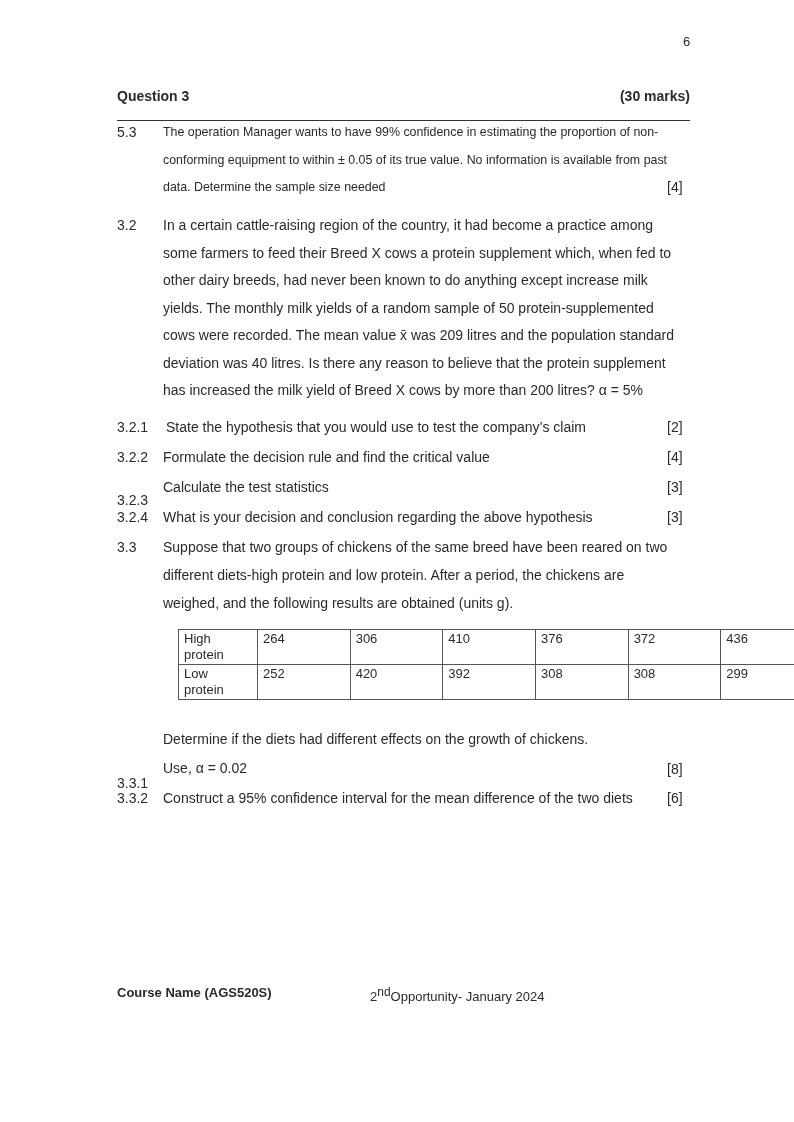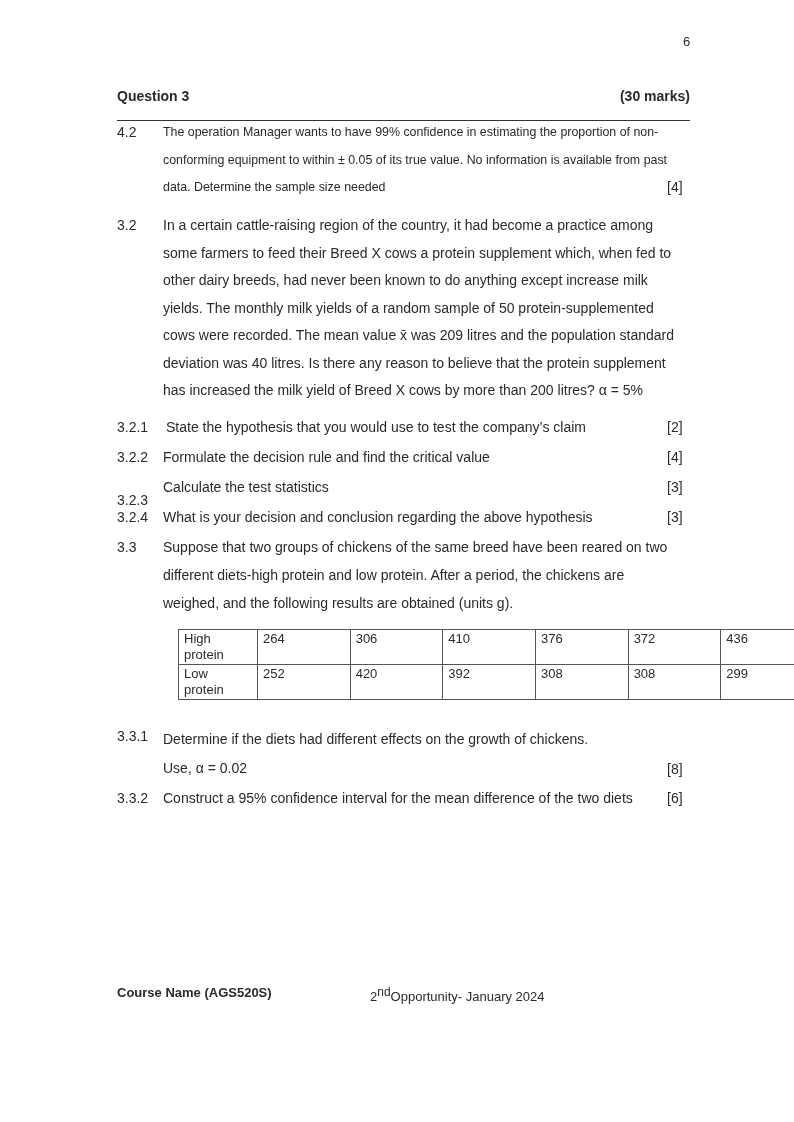--- a/index.html
+++ b/index.html
@@ -34,21 +34,21 @@
 </head>
 <body>
 
 <div class="abs page-num">6</div>
 
 <div class="abs q-header">
   <span>Question 3</span>
   <span>(30 marks)</span>
 </div>
 
-<div class="num" style="top:124px">4.2</div>
+<div class="num" style="top:124px">5.3</div>
 <div class="line small" style="top:125px">The operation Manager wants to have 99% confidence in estimating the proportion of non-</div>
 <div class="line small" style="top:153px">conforming equipment to within ± 0.05 of its true value. No information is available from past</div>
 <div class="line small" style="top:180px">data. Determine the sample size needed</div>
 <div class="mark" style="left:667px;top:179px">[4]</div>
 
 <div class="num" style="top:217px">3.2</div>
 <div class="line" style="top:217px">In a certain cattle-raising region of the country, it had become a practice among</div>
 <div class="line" style="top:245px">some farmers to feed their Breed X cows a protein supplement which, when fed to</div>
 <div class="line" style="top:272px">other dairy breeds, had never been known to do anything except increase milk</div>
 <div class="line" style="top:300px">yields. The monthly milk yields of a random sample of 50 protein-supplemented</div>
@@ -93,21 +93,21 @@
       <td>252</td>
       <td>420</td>
       <td>392</td>
       <td>308</td>
       <td>308</td>
       <td>299</td>
     </tr>
   </tbody>
 </table>
 
-<div class="num" style="top:728px">3.3.1</div>
+<div class="num" style="top:775px">3.3.1</div>
 <div class="line" style="top:731px">Determine if the diets had different effects on the growth of chickens.</div>
 <div class="line" style="top:760px">Use, α = 0.02</div>
 <div class="mark" style="left:667px;top:761px">[8]</div>
 
 <div class="num" style="top:790px">3.3.2</div>
 <div class="line" style="top:790px">Construct a 95% confidence interval for the mean difference of the two diets</div>
 <div class="mark" style="left:667px;top:790px">[6]</div>
 
 <div class="abs footer-left">Course Name (AGS520S)</div>
 <div class="abs footer-right"><span>2</span><sup>nd</sup><span>Opportunity- January 2024</span></div>

